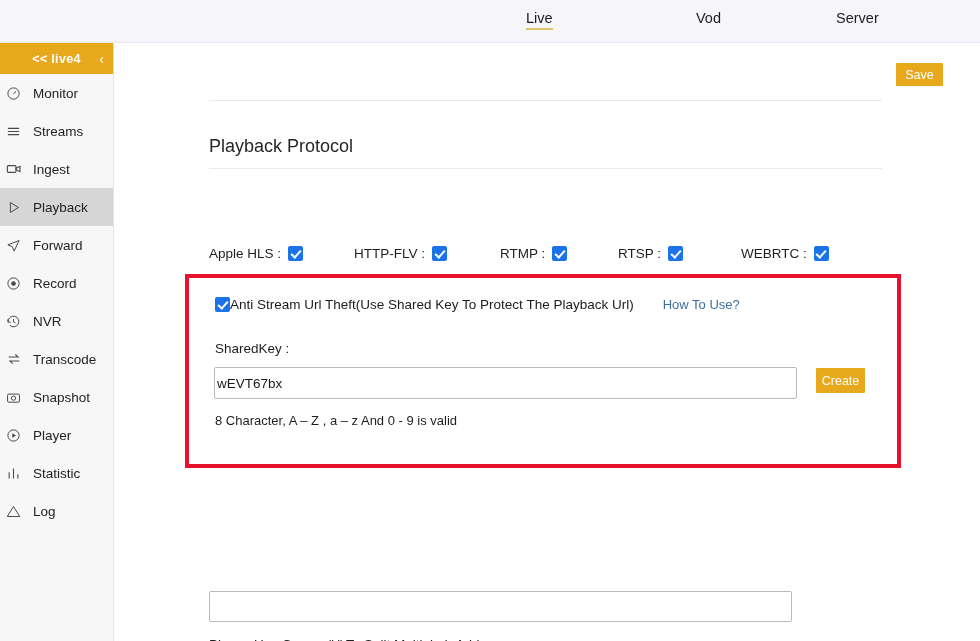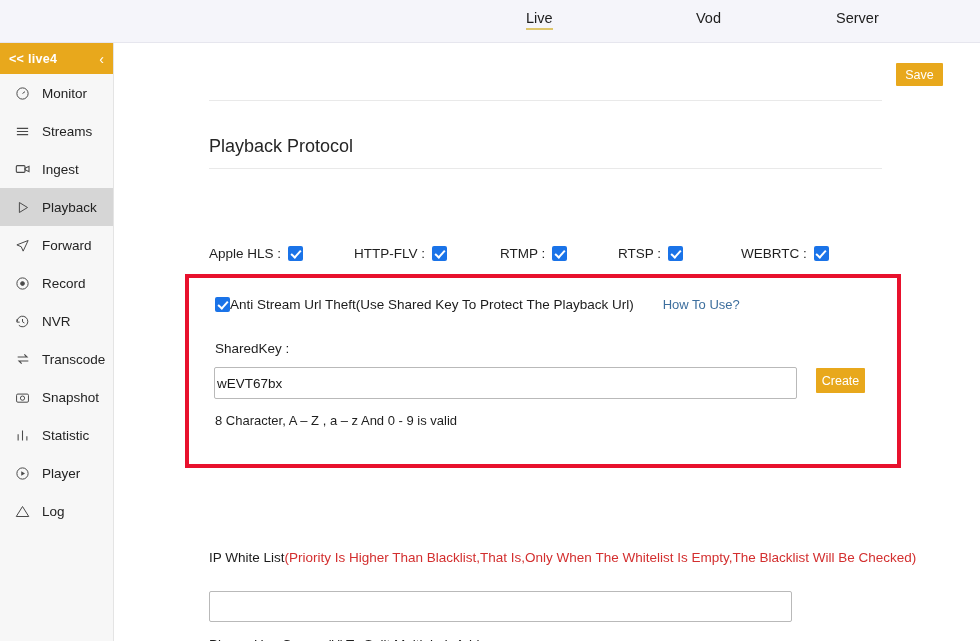--- a/index.html
+++ b/index.html
@@ -52,34 +52,35 @@
     width: 114px; height: 598px;
     background: #f7f7f7;
     border-right: 1px solid #e4e4e4;
   }
   .side-head {
     position: relative;
     height: 31px; background: #e8a81c;
     display: flex; align-items: center;
     padding: 0 9px;
     cursor: pointer;
+    justify-content: center;
   }
   .side-head-label {
     font-size: 12.5px; color: #ffffff; font-weight: bold;
     letter-spacing: .3px;
   }
   .side-head-chev {
     position: absolute; right: 9px; top: 50%;
     transform: translateY(-50%);
     font-size: 14px; color: #ffffff; line-height: 1;
   }
   .side-item {
     height: 38px;
     display: flex; align-items: center;
-    padding-left: 14px; gap: 11px;
+    padding-left: 5px; gap: 11px;
     cursor: pointer;
   }
   .side-item.active { background: #d6d6d6; }
   .side-icon {
     width: 17px; height: 17px;
     flex: 0 0 17px;
     display: flex; align-items: center; justify-content: center;
     color: #4a4a4a;
   }
   .side-icon svg { display: block; }
@@ -321,35 +322,35 @@
       <svg width="15" height="15" viewBox="0 0 24 24" fill="none" stroke="currentColor" stroke-width="1.6">
         <rect x="2.5" y="6.5" width="19" height="13" rx="2"></rect>
           <circle cx="12" cy="13" r="3.4"></circle>
       </svg>
     </span>
     <span class="side-label">Snapshot</span>
   </div>
 
   <div class="side-item">
     <span class="side-icon">
+      <svg width="15" height="15" viewBox="0 0 24 24" fill="none" stroke="currentColor" stroke-width="1.6">
+        <circle cx="12" cy="12" r="9"></circle>
+          <path d="M10 8.5l6 3.5-6 3.5z" fill="currentColor" stroke="none"></path>
+      </svg>
+    </span>
+    <span class="side-label">Player</span>
+  </div>
+
+  <div class="side-item">
+    <span class="side-icon">
       <svg width="15" height="15" viewBox="0 0 24 24" fill="none" stroke="currentColor" stroke-width="1.7">
         <path d="M5 20V10M12 20V4M19 20v-7"></path>
       </svg>
     </span>
     <span class="side-label">Statistic</span>
-  </div>
-
-  <div class="side-item">
-    <span class="side-icon">
-      <svg width="15" height="15" viewBox="0 0 24 24" fill="none" stroke="currentColor" stroke-width="1.6">
-        <circle cx="12" cy="12" r="9"></circle>
-          <path d="M10 8.5l6 3.5-6 3.5z" fill="currentColor" stroke="none"></path>
-      </svg>
-    </span>
-    <span class="side-label">Player</span>
   </div>
 
   <div class="side-item">
     <span class="side-icon">
       <svg width="15" height="15" viewBox="0 0 24 24" fill="none" stroke="currentColor" stroke-width="1.6">
         <path d="M12 4L22 20H2z"></path>
       </svg>
     </span>
     <span class="side-label">Log</span>
   </div>
@@ -395,20 +396,17 @@
 
     <div class="sk-label">SharedKey :</div>
 
     <input class="sk-input" type="text" value="wEVT67bx" style="">
 
     <div class="create-btn">Create</div>
 
     <div class="sk-hint">8 Character, A – Z , a – z And 0 - 9 is valid</div>
   </div>
 
-  <div class="ipwl-label">
-    <span>IP White List</span><span class="ipwl-warn">(Priority Is Higher Than Blacklist,That Is,Only When The Whitelist Is Empty,The Blacklist Will Be Checked)</span>
-  </div>
 
   <input class="ipwl-input" type="text" value="" style="">
 
   <div class="ipwl-hint">Please Use Comma"," To Split Multiple IpAddress</div>
 </div>
 
 </body></html>

